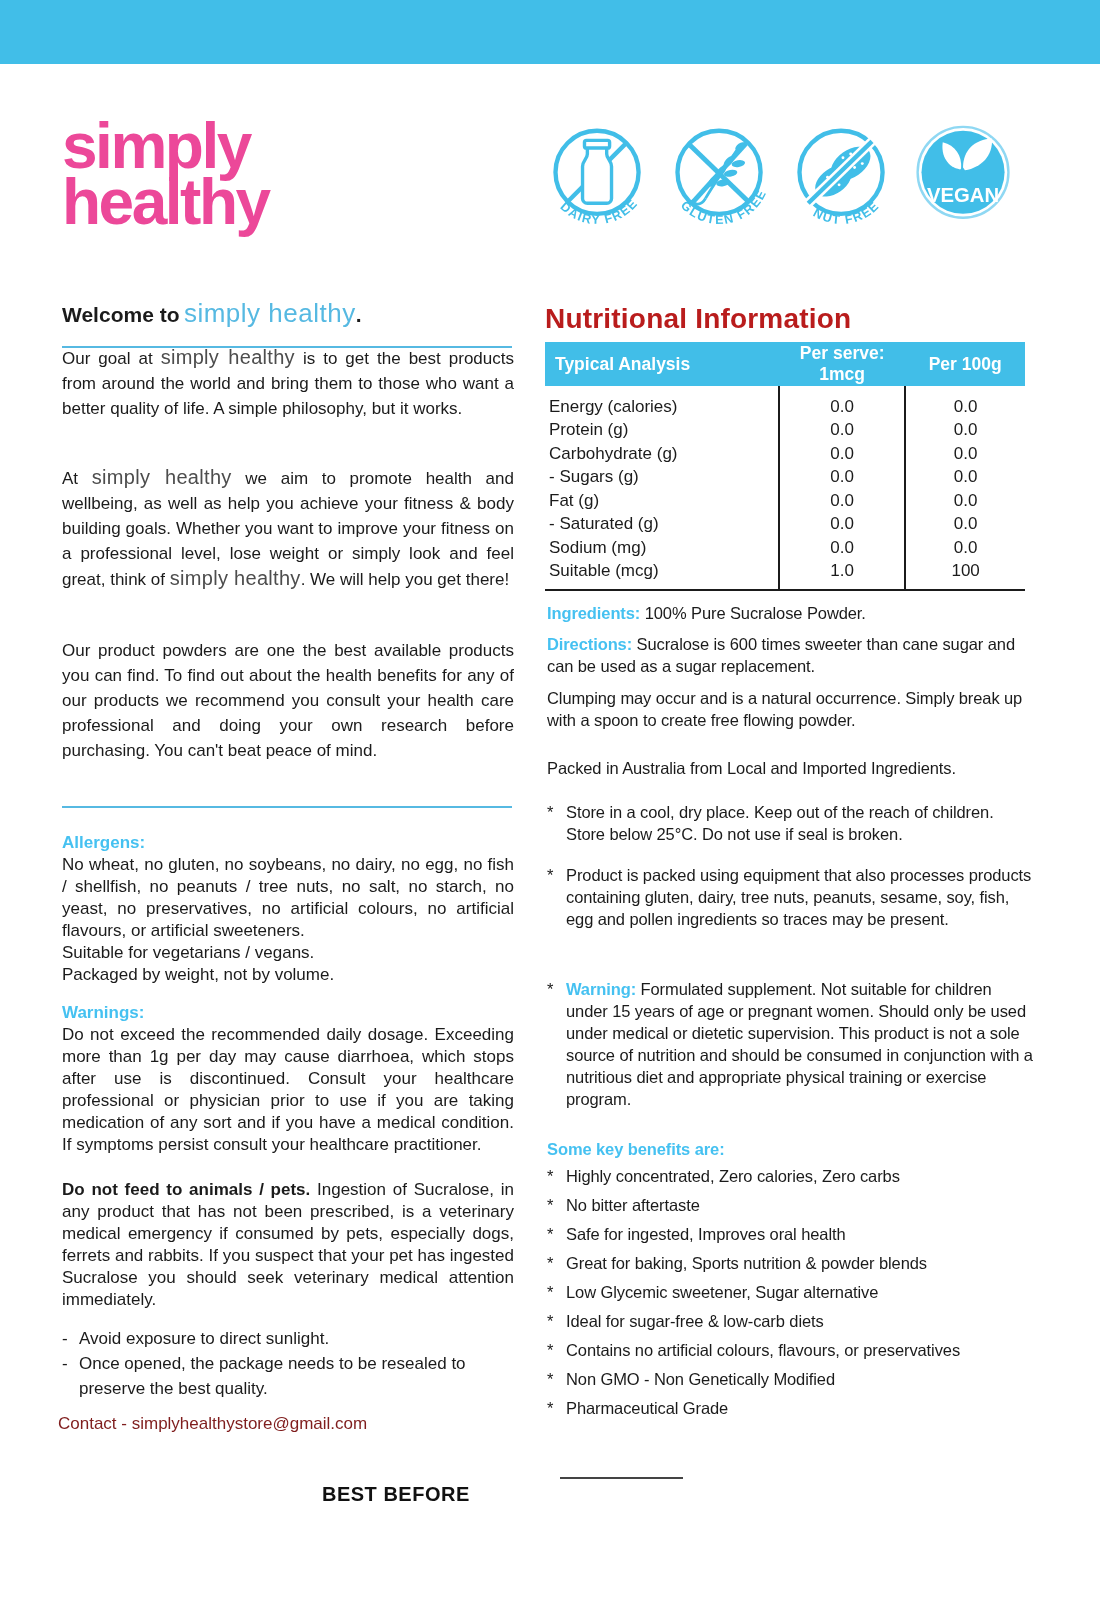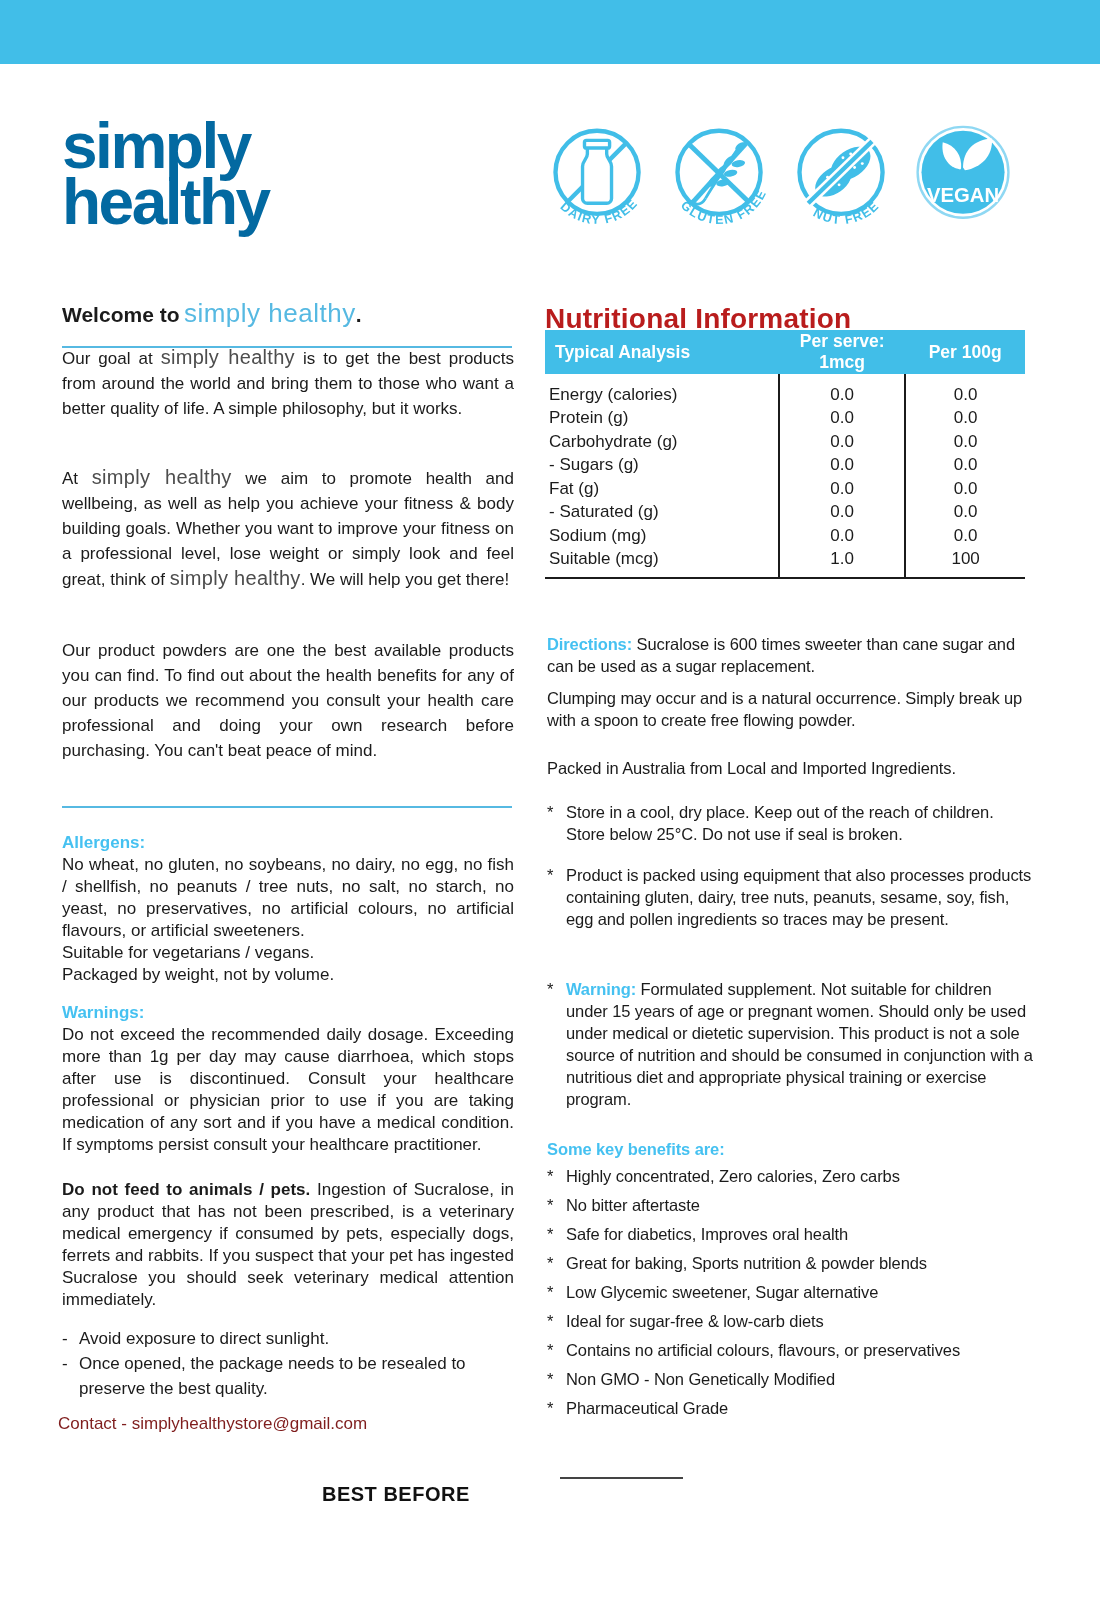--- a/index.html
+++ b/index.html
@@ -2,21 +2,21 @@
 <html><head>
 <meta charset="utf-8">
 <style>
   html,body { margin:0; padding:0; background:#fff; }
   .page { position:relative; width:1100px; height:1600px; background:#ffffff;
           font-family:"Liberation Sans", sans-serif; color:#1b1b1b; overflow:hidden; }
   .topbar { position:absolute; top:0; left:0; width:1100px; height:64px; background:#41BEE8; }
 
   
   .logo { position:absolute; left:62px; top:118px; font-size:64px; font-weight:bold;
-          letter-spacing:-2.5px; line-height:56px; color:#0369a1; }
+          letter-spacing:-2.5px; line-height:56px; color:#ec4899; }
 
   
   .badges { position:absolute; left:541px; top:118px; width:490px; display:flex; gap:8px; }
   .arc-text { font-size:13px; font-weight:bold; fill:#41BEE8; letter-spacing:1.5px; }
 
   
   .welcome { position:absolute; left:62px; top:298px; width:450px;
              border-bottom:2.5px solid #56B9E2; padding-bottom:17px; }
   .w-bold  { font-weight:bold; font-size:21px; color:#1b1b1b; }
   .w-brand { font-size:26px; color:#56B9E2; letter-spacing:0.5px; font-weight:normal; }
@@ -42,21 +42,21 @@
   .tip p { margin:0; flex:1; }
 
   .contact { position:absolute; left:58px; top:1414px; color:#7f1d1d; font-size:17px; }
   .best-before { position:absolute; left:322px; top:1483px; font-size:20px; font-weight:bold;
                  letter-spacing:0.5px; color:#111; }
   .bb-line { position:absolute; left:560px; top:1477px; width:123px; border-top:2px solid #444; }
 
   
   .nutri-heading { position:absolute; left:545px; top:303px; font-size:28px; font-weight:bold;
                    letter-spacing:0.2px; color:#b91c1c; }
-  .nutri-table { position:absolute; left:545px; top:330px; width:480px; border-collapse:collapse;
+  .nutri-table { position:absolute; left:545px; top:342px; width:480px; border-collapse:collapse;
                  border-bottom:2.5px solid #1b1b1b; }
   .nutri-table th { background:#41BEE8; color:#fff; font-size:17.5px; font-weight:bold; height:35px; }
   .nutri-table th.c1 { text-align:left; padding-left:10px; width:230px; }
   .nutri-table th.c2 { width:128px; }
   .nutri-table th.c3 { width:122px; }
   .nutri-table td { font-size:17px; height:23.5px; padding:0; }
   .nutri-table td.lbl { padding-left:4px; }
   .nutri-table td.num { text-align:center; }
   .nutri-table tbody td + td { border-left:2.5px solid #1b1b1b; }
   .nutri-table tbody tr:first-child td { padding-top:9px; }
@@ -245,20 +245,23 @@
           <td class="num">0.0</td>
         </tr>
       <tr>
           <td class="lbl">Suitable (mcg)</td>
           <td class="num">1.0</td>
           <td class="num">100</td>
         </tr>
     </tbody>
   </table>
 
+  <div class="rc ing">
+    <p><span class="blue-label">Ingredients:</span> <span>100% Pure Sucralose Powder.</span></p>
+  </div>
 
   <div class="rc dir">
     <p><span class="blue-label">Directions:</span> <span>Sucralose is 600 times sweeter than cane sugar and can be used as a sugar replacement.</span></p>
   </div>
 
   <div class="rc clump">
     <p>Clumping may occur and is a natural occurrence.  Simply break up with a spoon to create free flowing powder.</p>
   </div>
 
   <div class="rc packed">
@@ -288,21 +291,21 @@
     <div class="benefit">
         <span class="star">*</span>
         <p>Highly concentrated, Zero calories, Zero carbs</p>
       </div>
     <div class="benefit">
         <span class="star">*</span>
         <p>No bitter aftertaste</p>
       </div>
     <div class="benefit">
         <span class="star">*</span>
-        <p>Safe for diabetics, Improves oral health</p>
+        <p>Safe for ingested, Improves oral health</p>
       </div>
     <div class="benefit">
         <span class="star">*</span>
         <p>Great for baking, Sports nutrition &amp; powder blends</p>
       </div>
     <div class="benefit">
         <span class="star">*</span>
         <p>Low Glycemic sweetener, Sugar alternative</p>
       </div>
     <div class="benefit">

